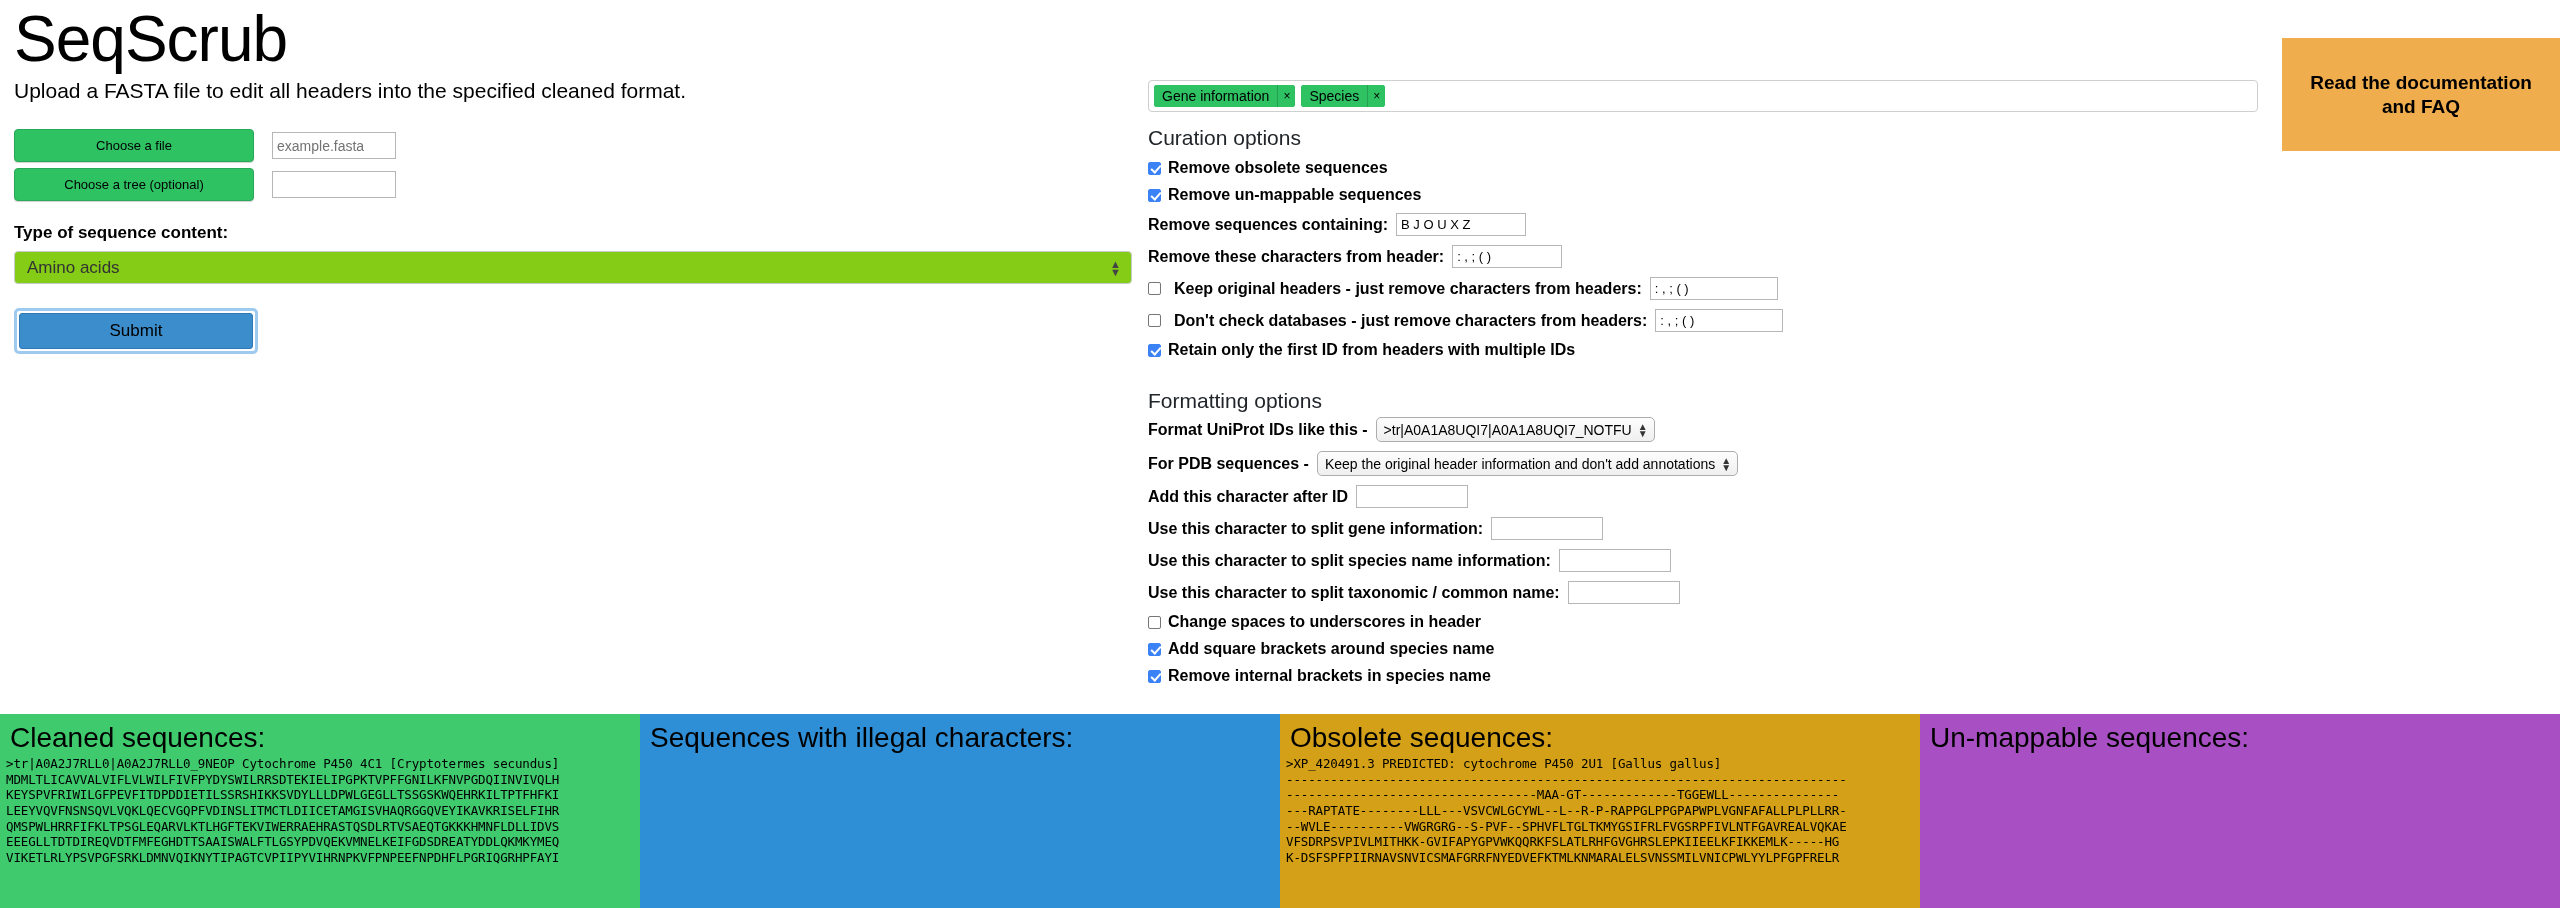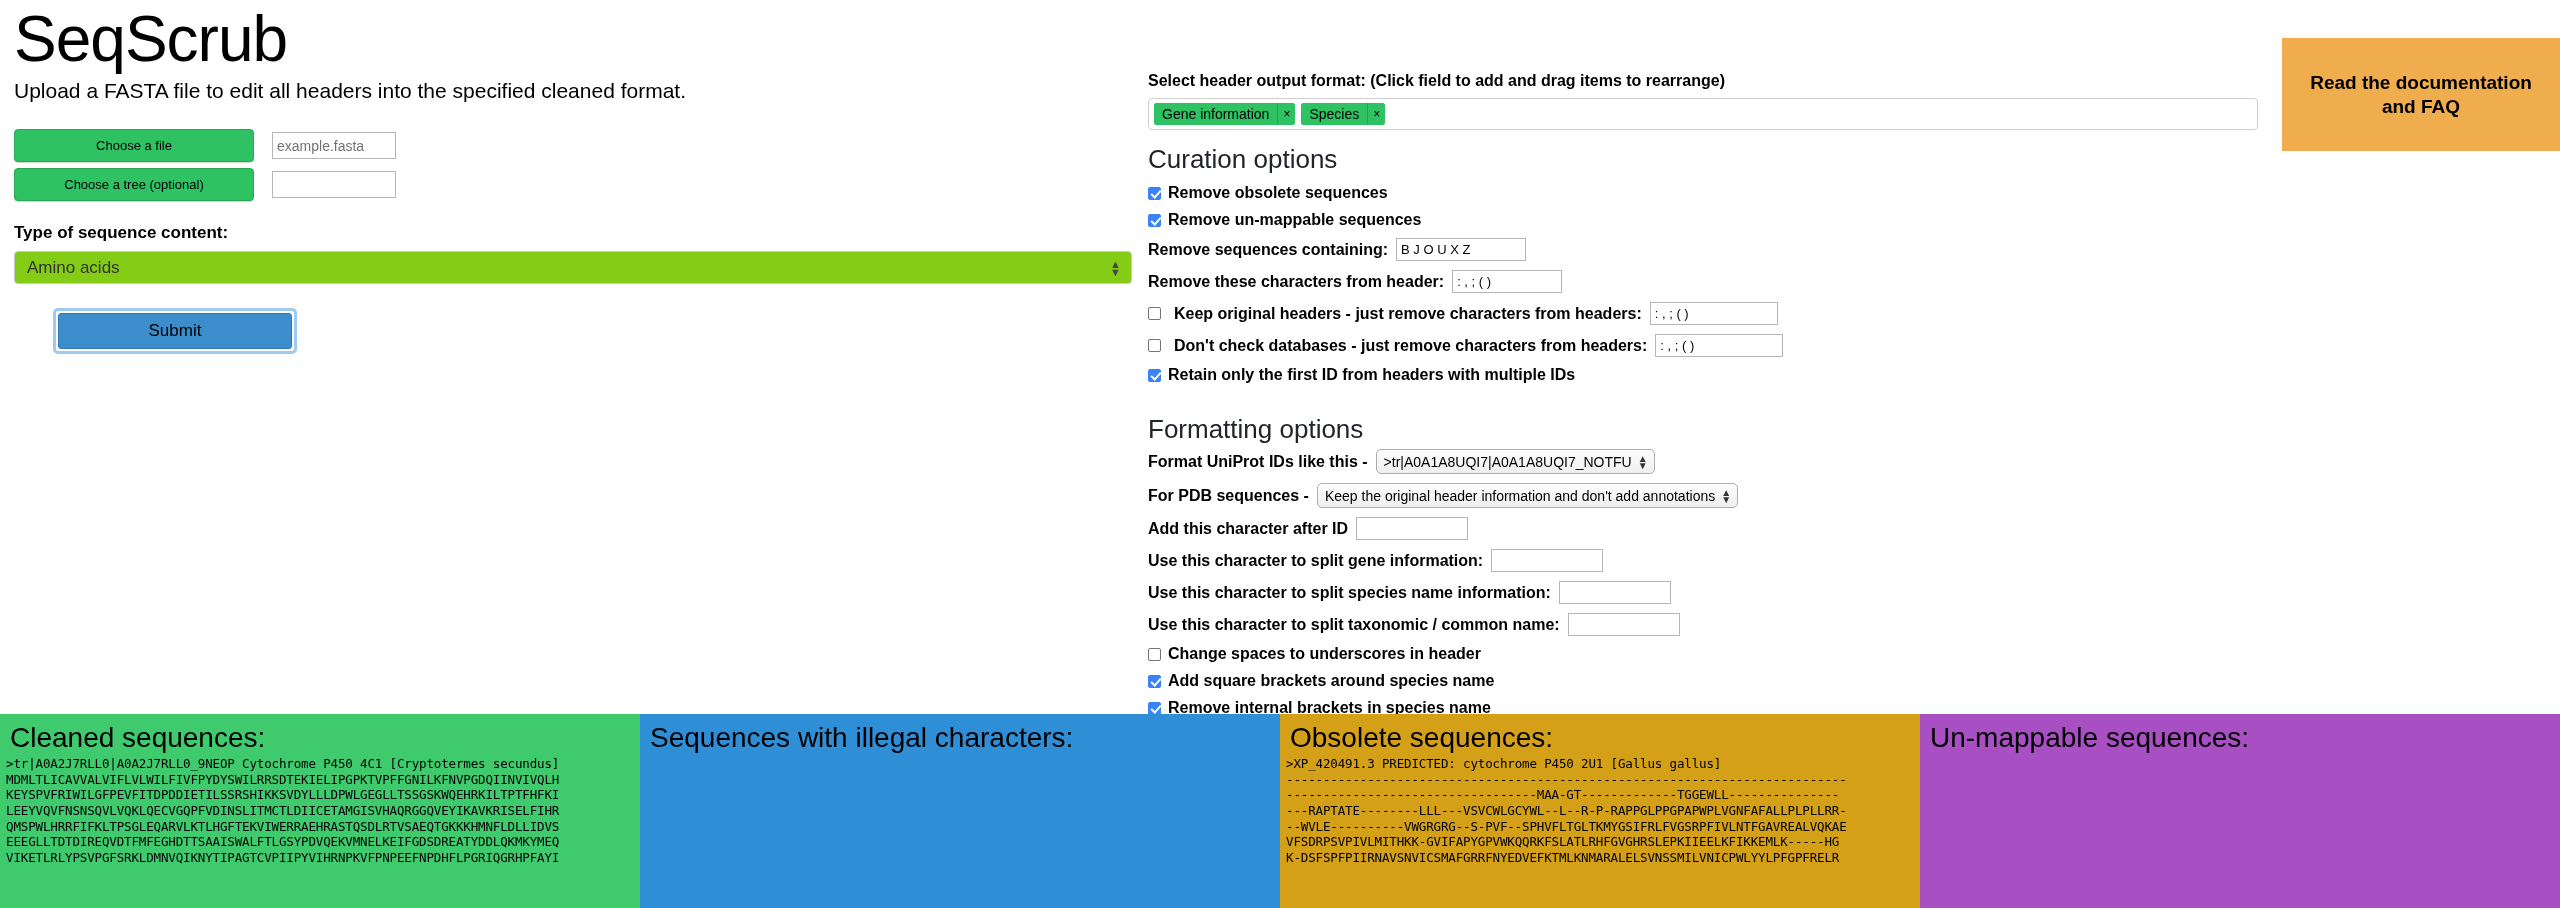--- a/index.html
+++ b/index.html
@@ -119,40 +119,39 @@
     font-size: 11px; line-height: 8px;
     color: #444; text-align: center;
   }
   .submit-wrap {
     margin-top: 24px;
     width: 244px; height: 46px;
     border: 3px solid #9ecaf0;
     border-radius: 5px;
     padding: 2px;
     background: #fff;
-    margin-left: 39px;
   }
   .btn-submit {
     width: 100%; height: 100%;
     background: #3b8ed0;
     background-color: #3c8dcb;
     border: 1px solid #3079b5;
     border-radius: 3px;
     color: #000;
     font-size: 17px;
     display: flex; align-items: center; justify-content: center;
     cursor: pointer;
     font-family: "Liberation Sans", sans-serif;
   }
 
   
   .right-col { position: absolute; left: 1148px; top: 72px; width: 1260px; }
   .lbl-bold { font-size: 16px; font-weight: 700; color: #000; }
   .section-head {
-    font-size: 26px; font-weight: 400; color: #212529;
+    font-size: 21px; font-weight: 400; color: #212529;
     margin: 14px 0 4px 0;
   }
   .tag-field {
     margin-top: 8px;
     width: 1110px; height: 32px;
     border: 1px solid #cfcfcf;
     border-radius: 4px;
     background: #fff;
     display: flex; align-items: center;
     padding: 0 5px;
@@ -299,21 +298,20 @@
 
     <div class="submit-wrap">
       <div class="btn-submit">
         <span>Submit</span>
       </div>
     </div>
   </div>
 
   <div class="right-col">
 
-    <div class="lbl-bold">Select header output format: (Click field to add and drag items to rearrange)</div>
 
     <div class="tag-field">
       <div class="tag">
         <span class="tag-label">Gene information</span>
         <span class="tag-x">×</span>
       </div>
       <div class="tag">
         <span class="tag-label">Species</span>
         <span class="tag-x">×</span>
       </div>

